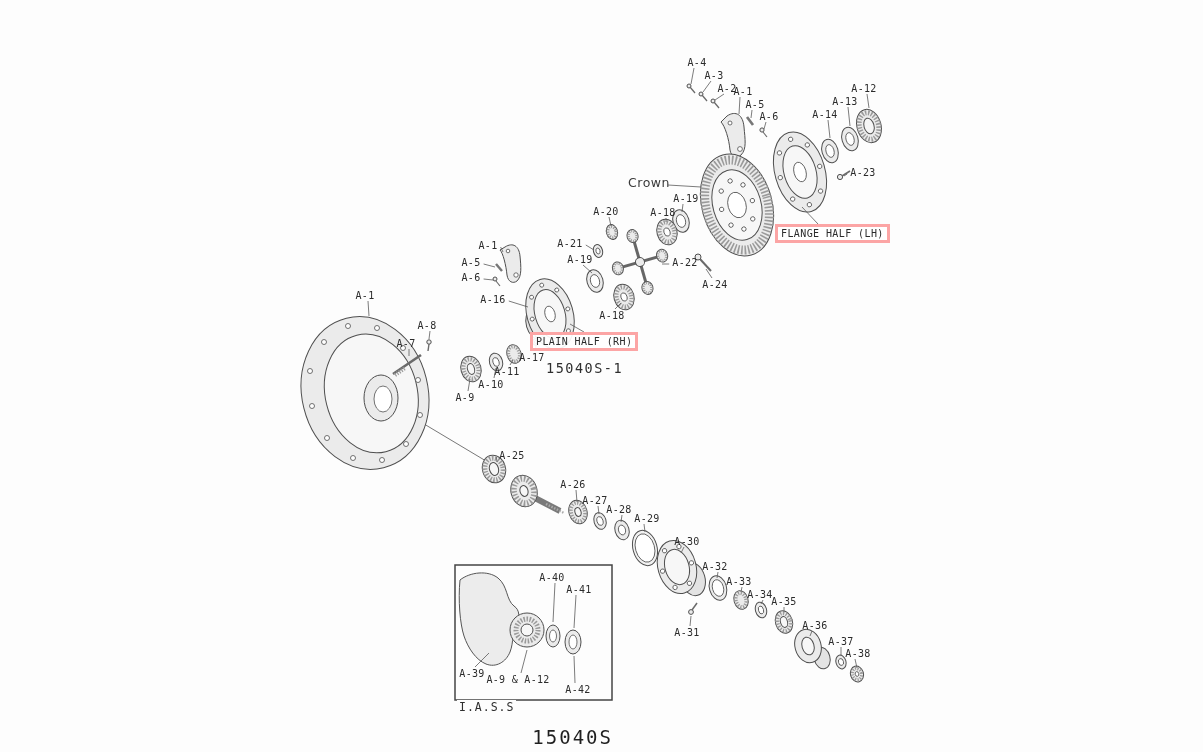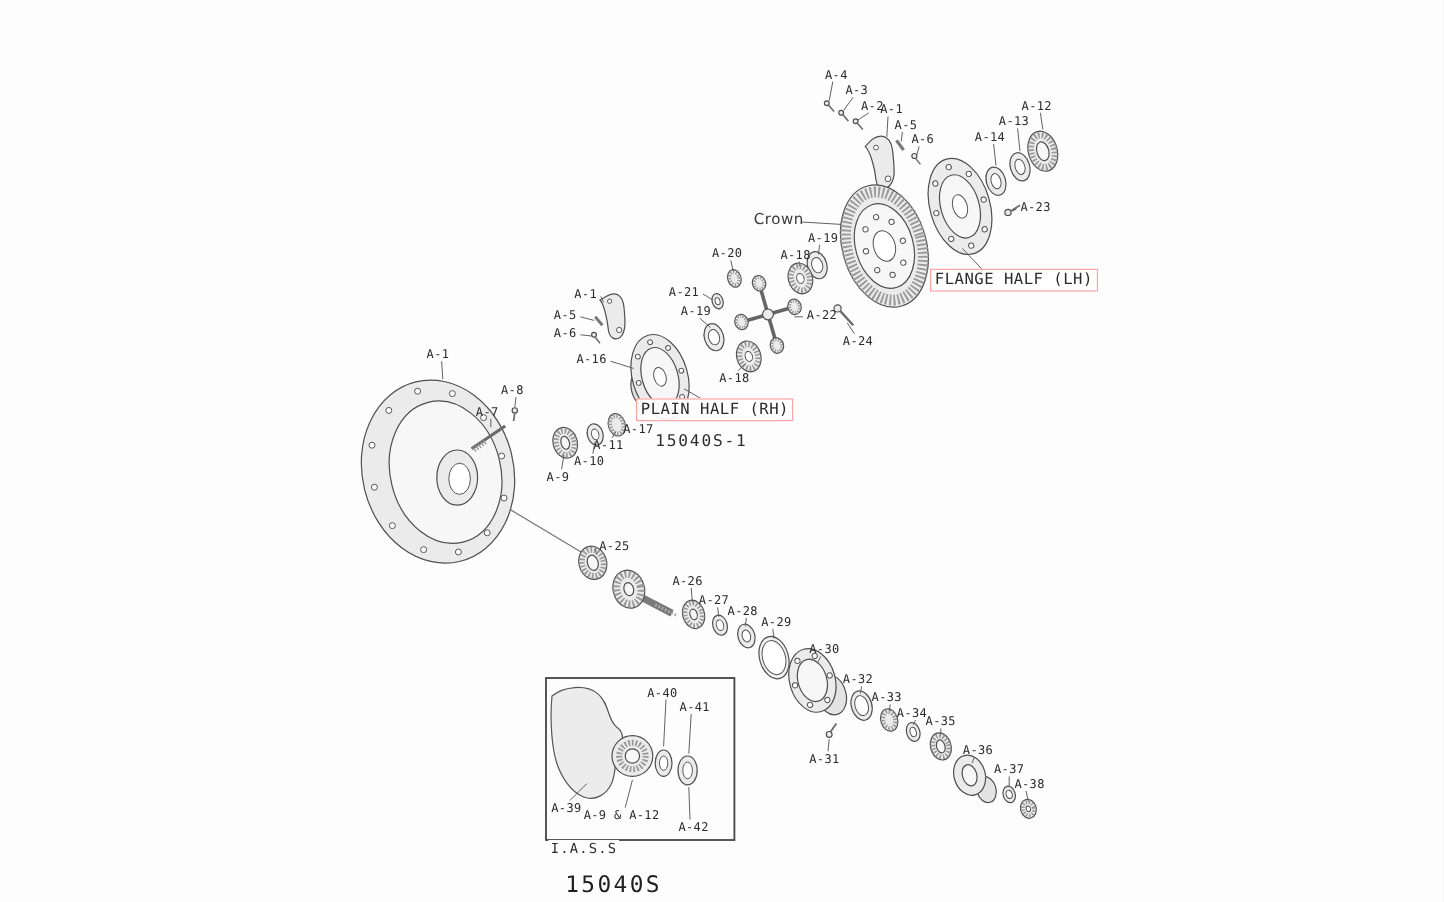--- a/index.html
+++ b/index.html
@@ -12,26 +12,26 @@
   .p{stroke:#4f4f4f;stroke-width:1;fill:#ebebeb;}
   .ph{fill:#f7f7f7;}
   .hole{fill:#ffffff;stroke:#4f4f4f;stroke-width:.8;}
   .holes circle{fill:#ffffff;stroke:#4f4f4f;stroke-width:.8;}
   .teeth{fill:none;stroke:#9a9a9a;stroke-dasharray:1.6,1.8;}
   .thin{stroke:#787878;stroke-width:1;fill:none;}
   .leader{stroke:#5a5a5a;stroke-width:.8;fill:none;}
   .callout{font:10px "DejaVu Sans Mono",monospace;fill:#2b2b2b;letter-spacing:.3px;text-anchor:middle;}
   .callout.big{font:12.5px "DejaVu Sans",sans-serif;fill:#3a3a3a;letter-spacing:.5px;}
   .boxed-label{
-    position:absolute;border:1px solid #fca5a5;background:rgba(255,255,255,.92);
-    font-size:13px;letter-spacing:.4px;padding:1px 3px;color:#2b2b2b;white-space:nowrap;
+    position:absolute;border:3px solid #fca5a5;background:rgba(255,255,255,.92);
+    font-size:10px;letter-spacing:.4px;padding:1px 3px;color:#2b2b2b;white-space:nowrap;
   }
   .sub-number{position:absolute;left:546px;top:360px;font-size:13.5px;letter-spacing:1.5px;color:#2e2e2e;}
   .inset-caption{position:absolute;left:457px;top:700px;font-size:11.5px;letter-spacing:1px;color:#2e2e2e;background:#fdfdfd;padding:0 2px;}
-  .drawing-number{position:absolute;left:471px;top:726px;width:160px;text-align:left;font-size:19px;letter-spacing:2px;color:#1f1f1f;}
+  .drawing-number{position:absolute;left:453px;top:726px;width:160px;text-align:right;font-size:19px;letter-spacing:2px;color:#1f1f1f;}
 </style>
 </head>
 <body>
 
 <div class="stage">
 
   <svg class="art" width="1203" height="752" viewBox="0 0 1203 752">
 
     <line class="thin" x1="389" y1="403" x2="486" y2="461"></line>
 

